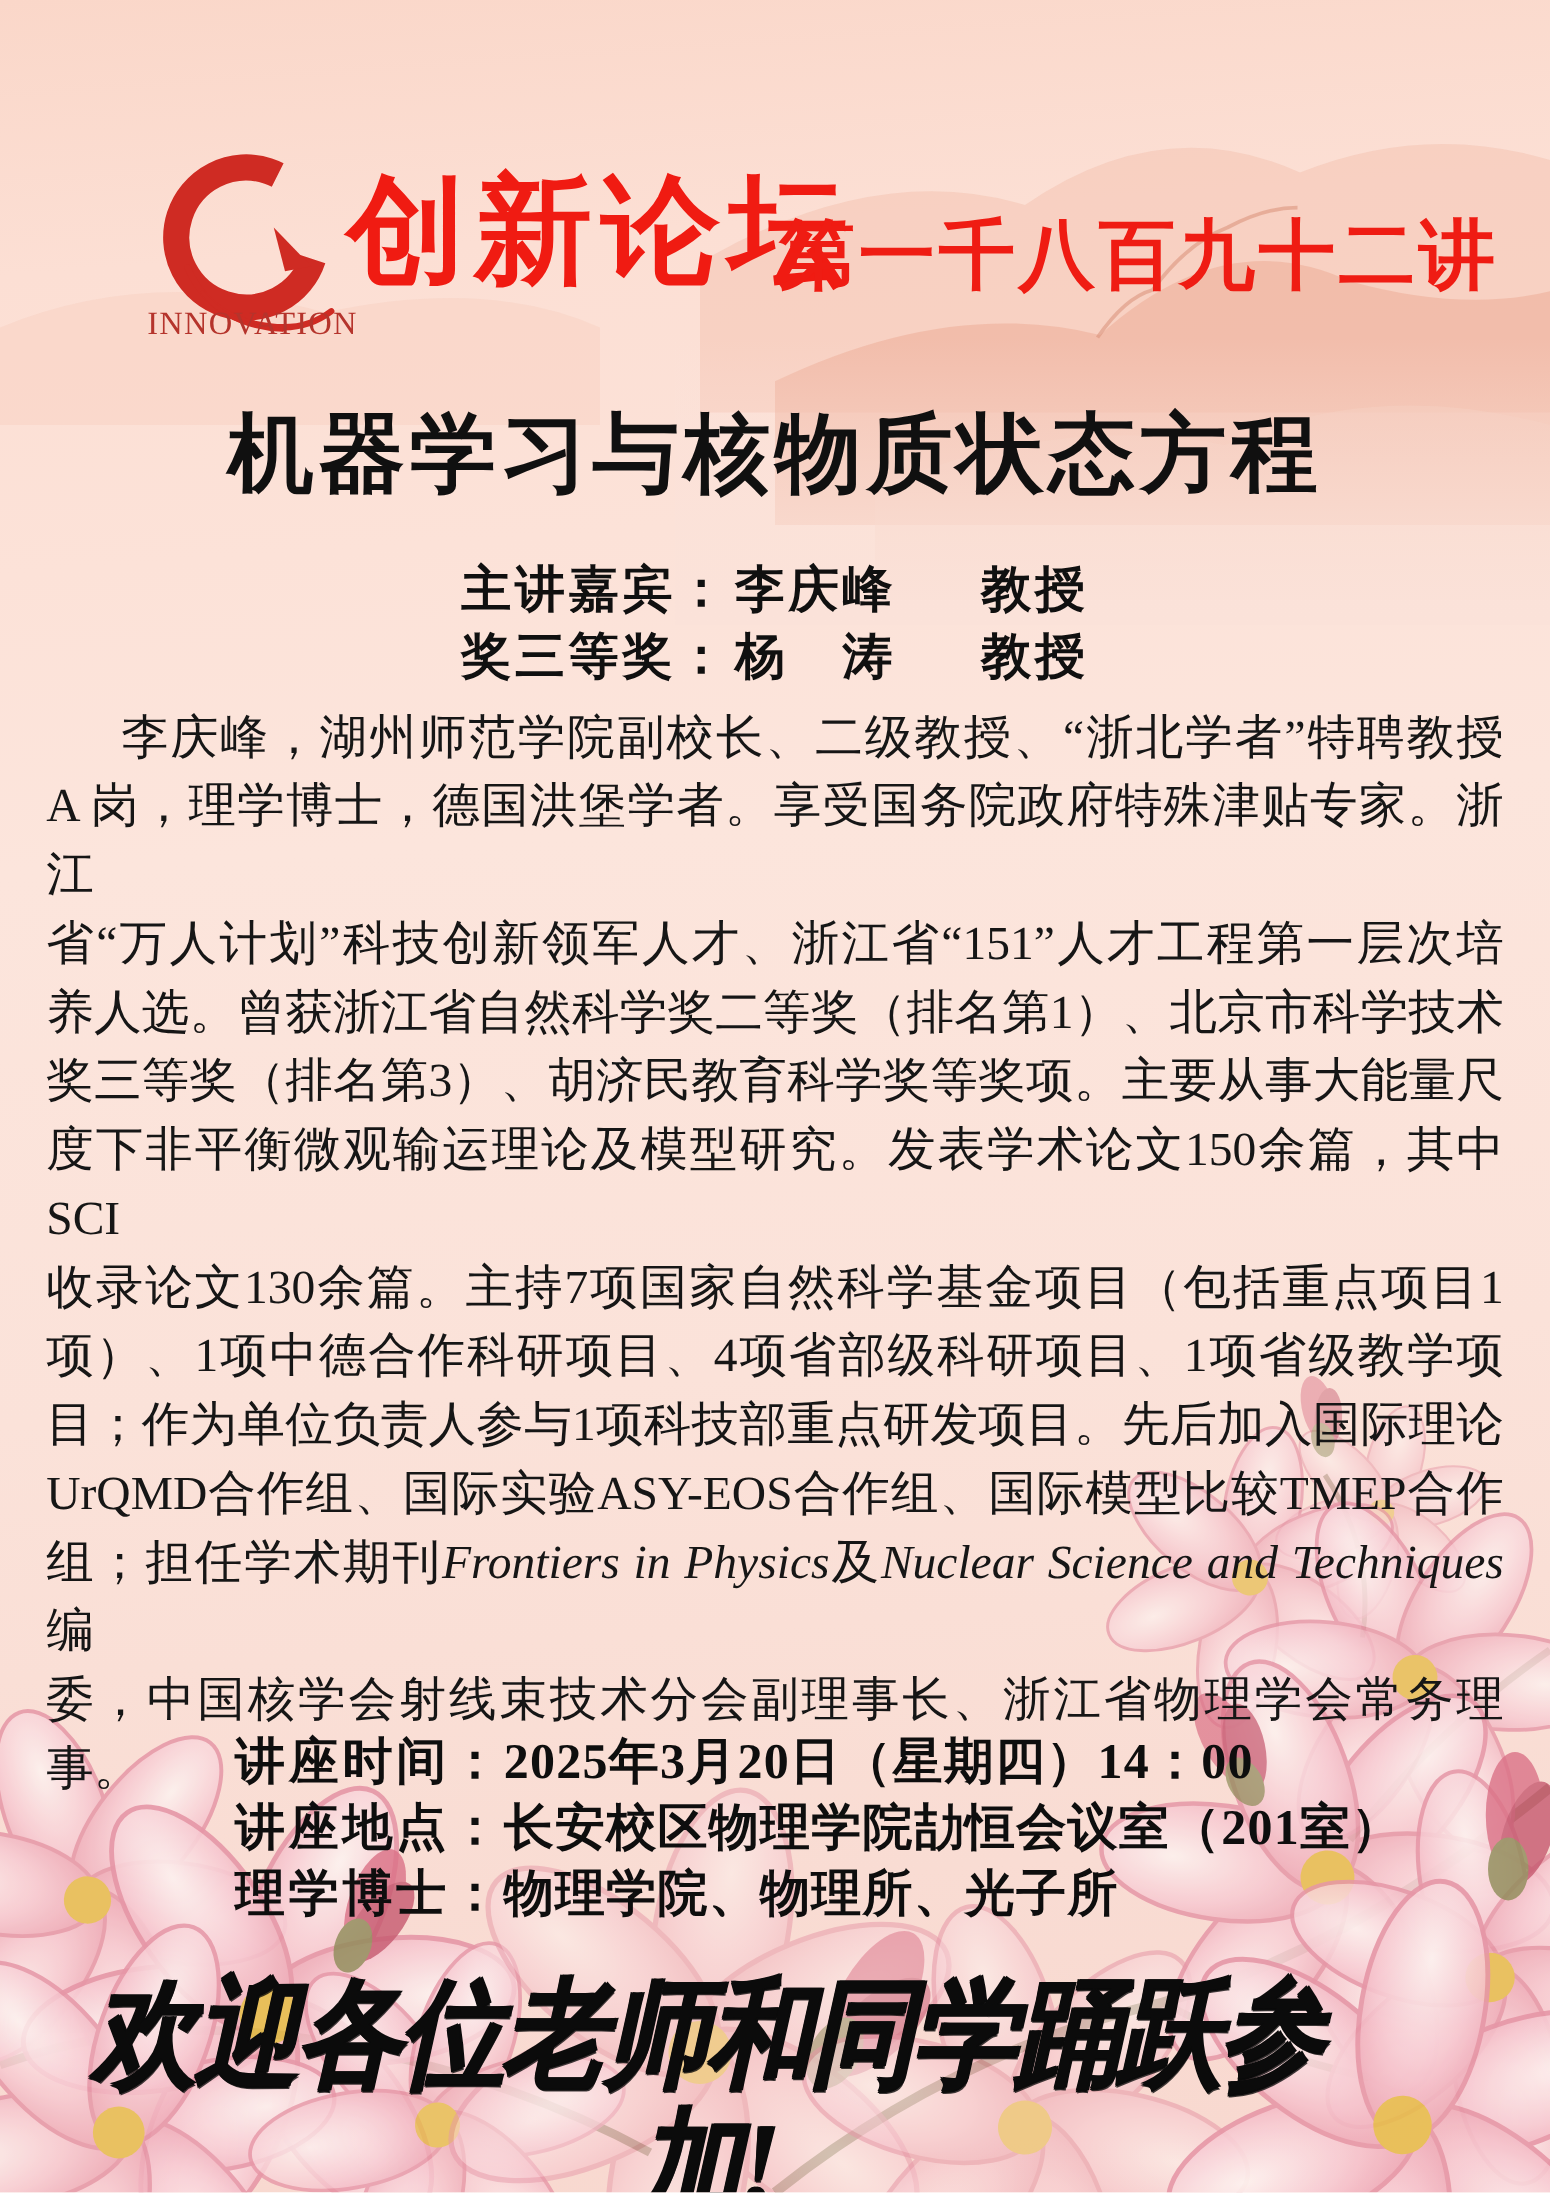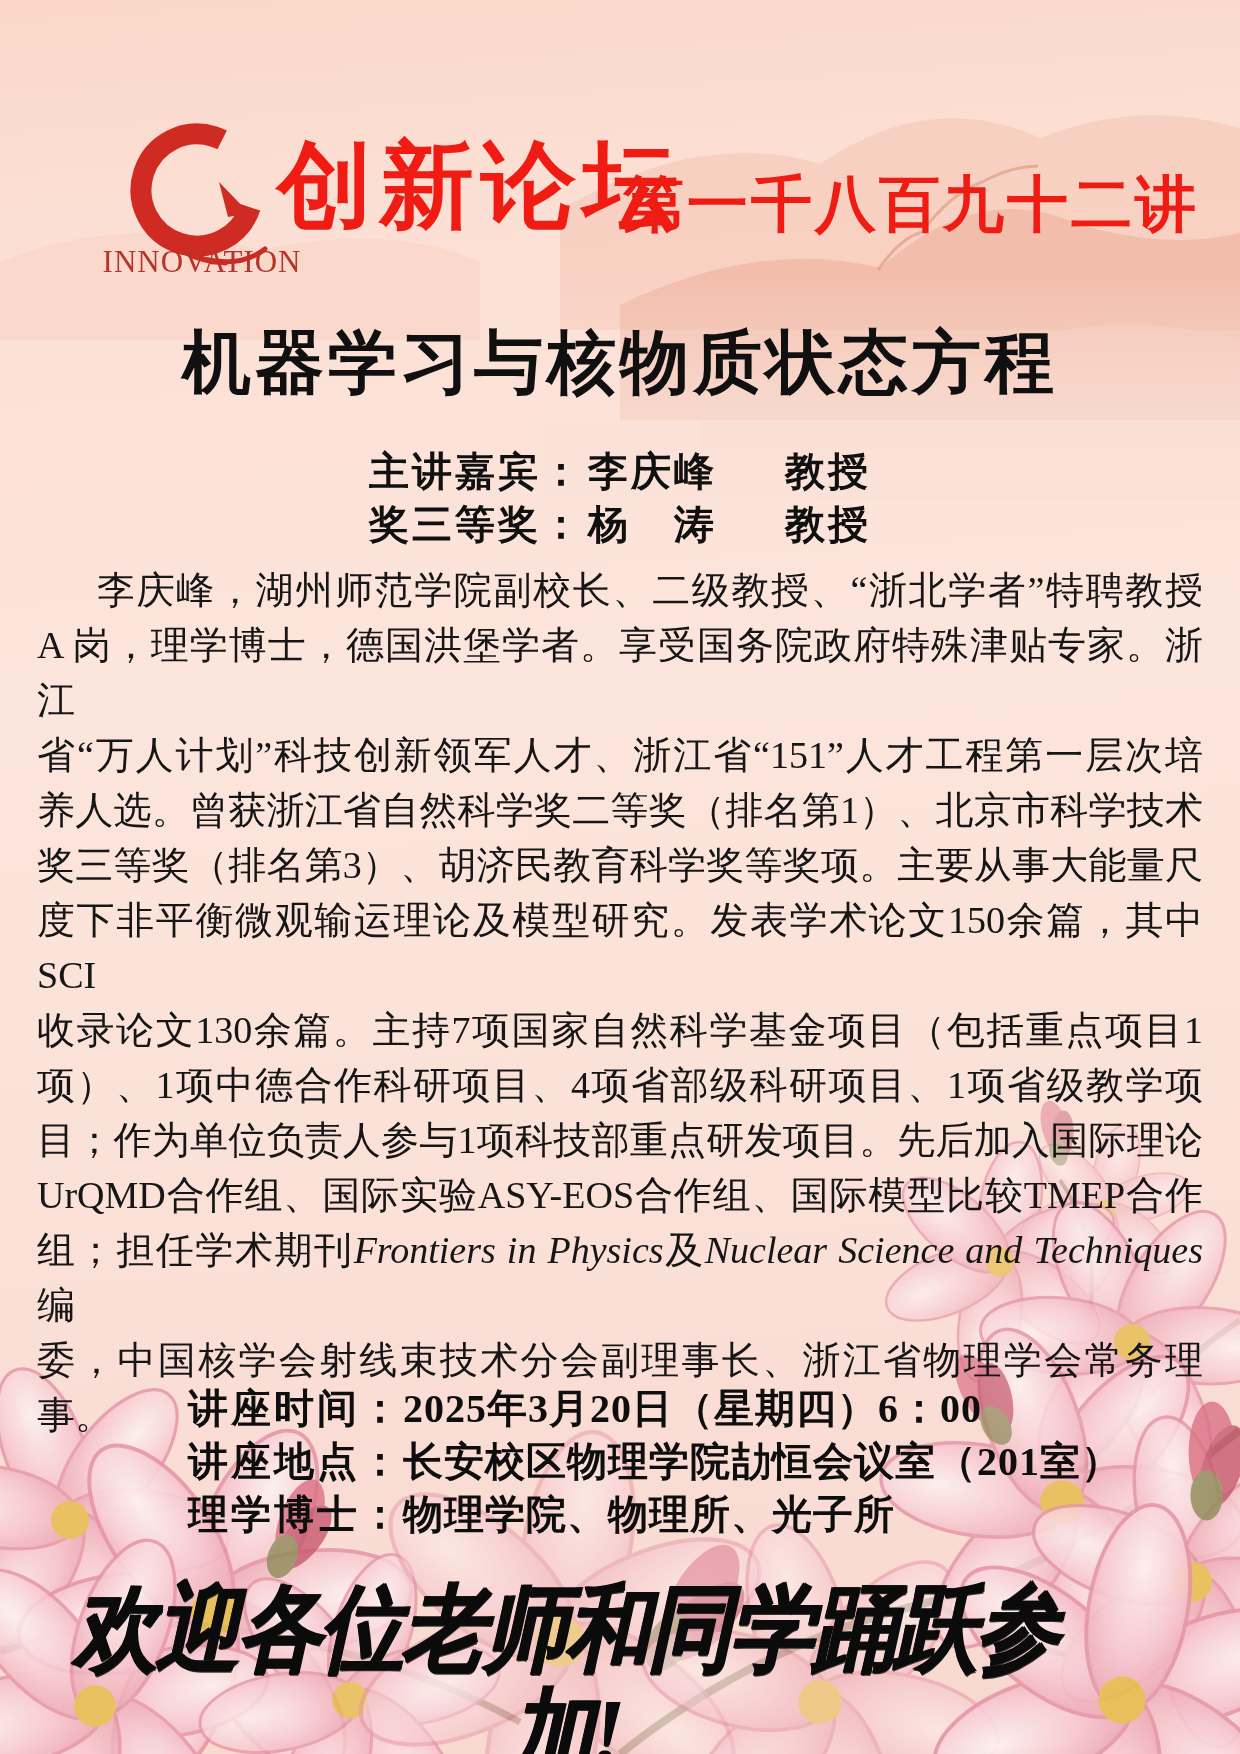--- a/index.html
+++ b/index.html
@@ -14,21 +14,21 @@
   }
   .bg{position:absolute;left:0;top:0;width:100%;height:100%;}
   .layer{position:absolute;z-index:2;}
 
   
   .logo{left:124px;top:118px;width:152px;height:152px;}
   .wordmark{
     left:96px;top:244px;width:212px;
     text-align:center;
     font-family:"Liberation Serif","DejaVu Serif",serif;
-    font-size:31px;letter-spacing:1px;color:#b5342c;
+    font-size:26px;letter-spacing:1px;color:#b5342c;
   }
   .forum-title{
     left:277px;top:138px;
     font-family:"Liberation Sans","DejaVu Sans",sans-serif;
     font-weight:800;font-size:95px;line-height:1;
     color:#f01b12;letter-spacing:7px;
   }
   .lecture-no{
     left:623px;top:174px;
     font-family:"Liberation Sans","DejaVu Sans",sans-serif;
@@ -182,20 +182,20 @@
       <div class="bio-line"><span>度下非平衡微观输运理论及模型研究。发表学术论文150余篇，其中SCI</span></div>
       <div class="bio-line"><span>收录论文130余篇。主持7项国家自然科学基金项目（包括重点项目1</span></div>
       <div class="bio-line"><span>项）、1项中德合作科研项目、4项省部级科研项目、1项省级教学项</span></div>
       <div class="bio-line"><span>目；作为单位负责人参与1项科技部重点研发项目。先后加入国际理论</span></div>
       <div class="bio-line"><span>UrQMD合作组、国际实验ASY-EOS合作组、国际模型比较TMEP合作</span></div>
       <div class="bio-line"><span>组；担任学术期刊</span><span class="it">Frontiers in Physics</span><span>及</span><span class="it">Nuclear Science and Techniques</span><span>编</span></div>
       <div class="bio-line last"><span>委，中国核学会射线束技术分会副理事长、浙江省物理学会常务理事。</span></div>
     </div>
 
   <div class="layer details">
-      <div class="detail-row"><span class="d-label">讲座时间：</span><span class="d-value">2025年3月20日（星期四）6：00</span></div>
+      <div class="detail-row"><span class="d-label">讲座时间：</span><span class="d-value">2025年3月20日（星期四）14：00</span></div>
       <div class="detail-row"><span class="d-label">讲座地点：</span><span class="d-value">长安校区物理学院劼恒会议室（201室）</span></div>
       <div class="detail-row"><span class="d-label">理学博士：</span><span class="d-value">物理学院、物理所、光子所</span></div>
     </div>
 
   <div class="layer welcome">欢迎各位老师和同学踊跃参加!</div>
 
 </div>
 
 </body></html>

